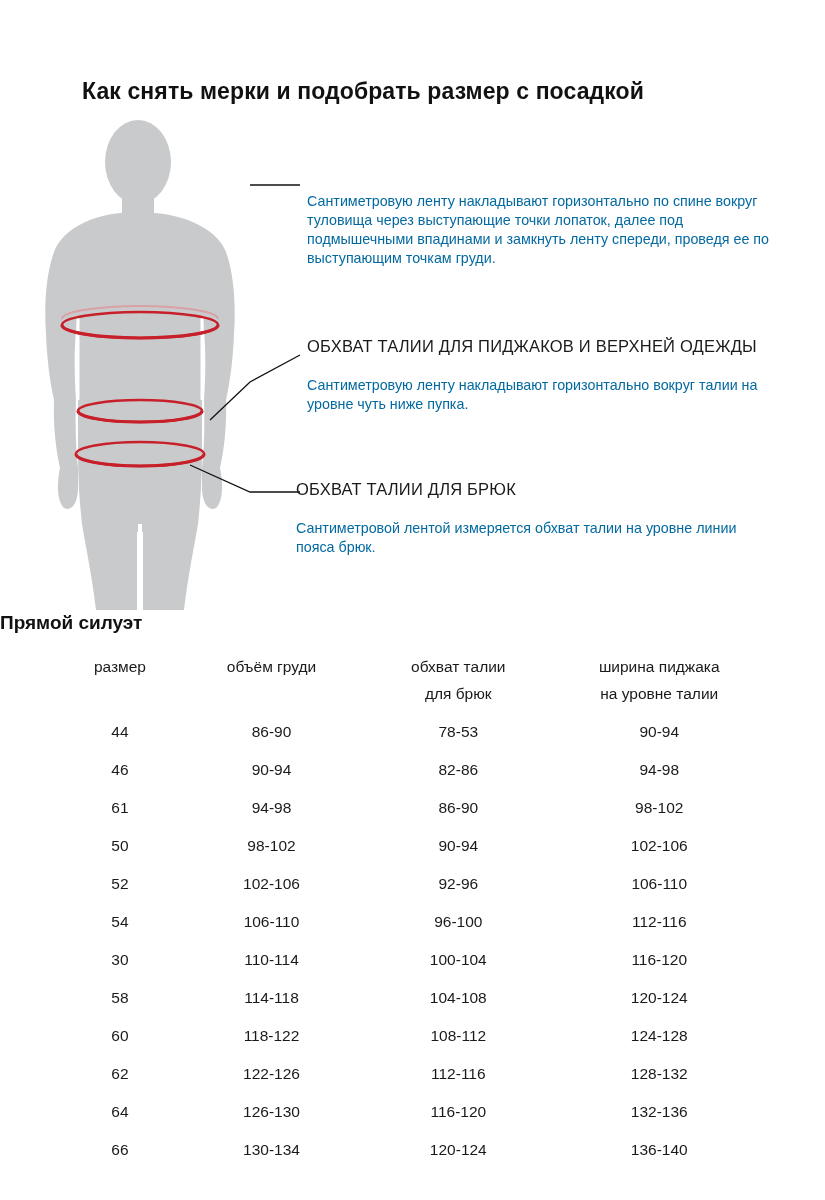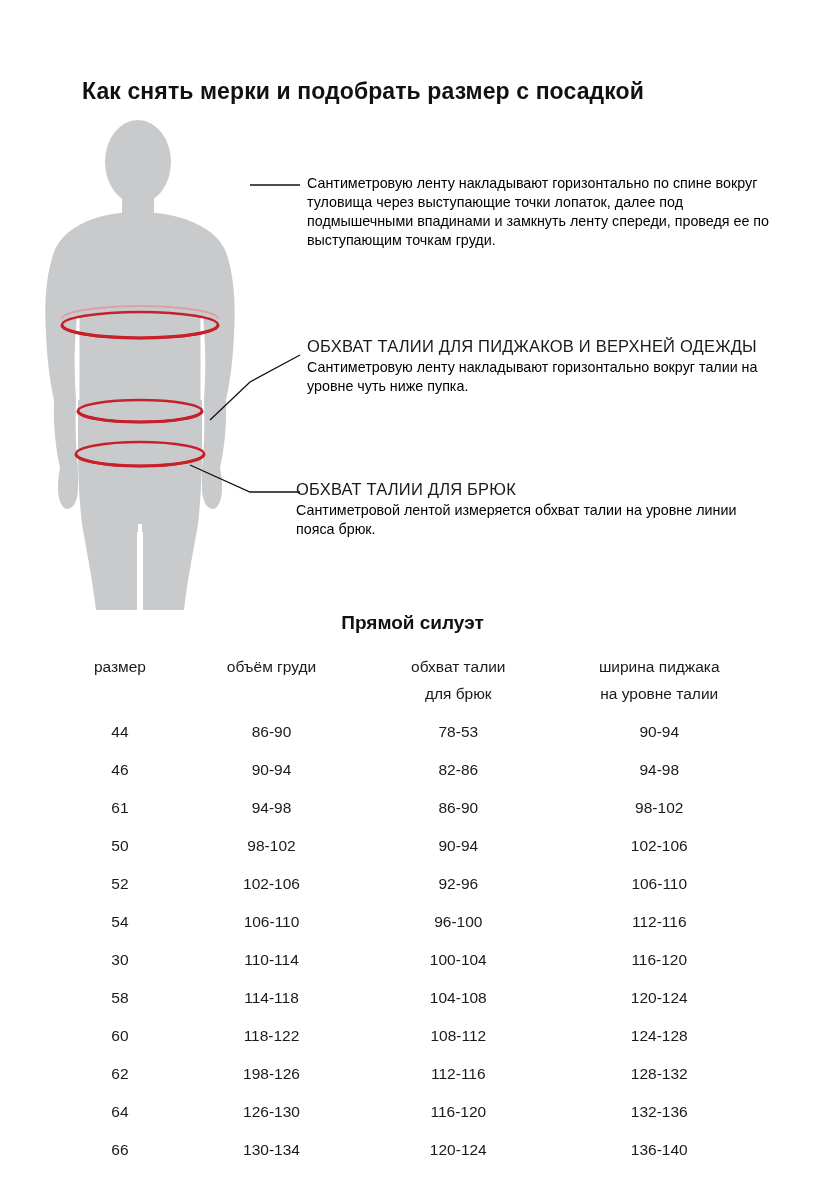--- a/index.html
+++ b/index.html
@@ -45,41 +45,40 @@
   }
   .callout-title {
     font-size: 16.5px;
     color: #1a1a1a;
     letter-spacing: 0.2px;
     white-space: nowrap;
   }
   .callout-body {
     font-size: 14.3px;
     line-height: 1.33;
-    color: #000000;
-    margin-top: 2px;
+    color: #0369a1;
+    margin-top: 20px;
   }
 
   #callout-chest { top: 172px; left: 307px; width: 470px; }
   #callout-jacket-waist { top: 337px; left: 307px; width: 500px; }
   #callout-trouser-waist { top: 480px; left: 296px; width: 470px; }
 
   
   .leader {
     position: absolute;
     pointer-events: none;
   }
 
   
   .table-title {
     position: absolute;
     top: 612px;
     left: 0;
     width: 825px;
-    text-align: center;
     font-size: 19px;
     font-weight: bold;
     color: #111;
   }
   table.size-table {
     position: absolute;
     top: 655px;
     left: 60px;
     width: 705px;
     border-collapse: collapse;
@@ -264,21 +263,21 @@
         <td class="col-jacket">120-124</td>
       </tr>
       <tr>
         <td class="col-size">60</td>
         <td class="col-chest">118-122</td>
         <td class="col-waist">108-112</td>
         <td class="col-jacket">124-128</td>
       </tr>
       <tr>
         <td class="col-size">62</td>
-        <td class="col-chest">198-126</td>
+        <td class="col-chest">122-126</td>
         <td class="col-waist">112-116</td>
         <td class="col-jacket">128-132</td>
       </tr>
       <tr>
         <td class="col-size">64</td>
         <td class="col-chest">126-130</td>
         <td class="col-waist">116-120</td>
         <td class="col-jacket">132-136</td>
       </tr>
       <tr>

